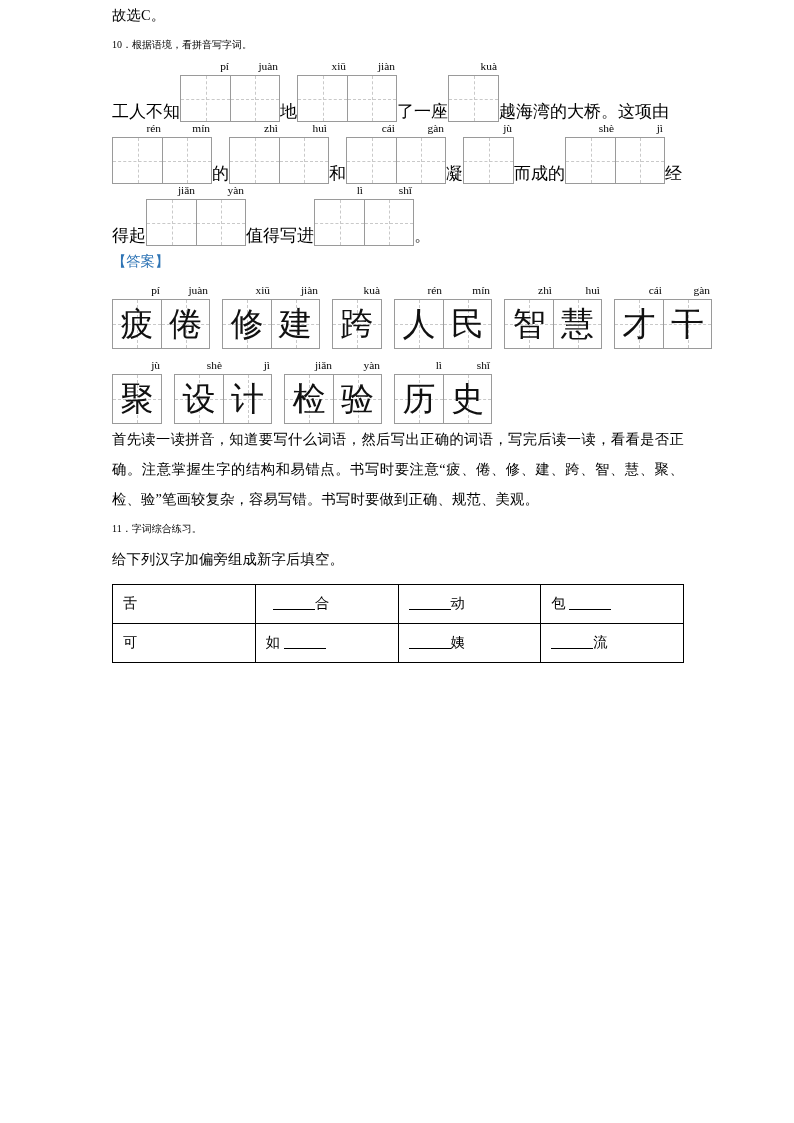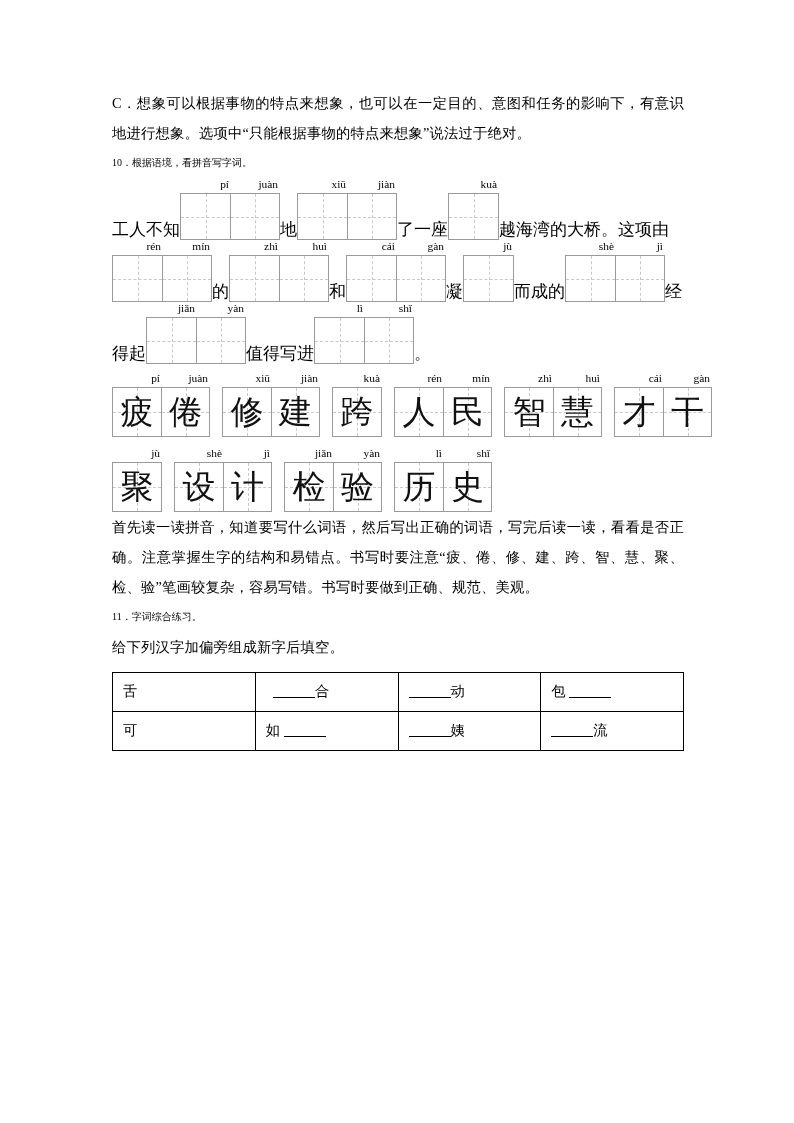--- a/index.html
+++ b/index.html
@@ -162,21 +162,21 @@
     height: 13px;
     vertical-align: -2px;
   }
   .cellcontent { white-space: pre; }
 </style>
 </head>
 <body>
 
 <div class="page">
 
-  <p class="para first">C．想象可以根据事物的特点来想象，也可以在一定目的、意图和任务的影响下，有意识地进行想象。选项中“只能根据事物的特点来想象”说法过于绝对。</p>
+  <p class="para">故选C。</p>
 
   <p class="qnum">10．根据语境，看拼音写字词。</p>
 
   <div id="q10-exercise">
       <div class="ex-row">
         <div class="inline-flow">
           <span class="txtseg">工人不知</span>
           <div class="grid-group">
             <div class="pinyin-row">
               <span class="pinyin" style="width: 49px;">pí</span>
@@ -289,20 +289,21 @@
             <div class="cells-row">
               <div class="cell q-cell"></div>
               <div class="cell q-cell"></div>
             </div>
           </div>
           <span class="txtseg">。</span>
         </div>
       </div>
     </div>
 
+  <p class="label-blue">【答案】</p>
 
   <div id="q10-answers">
       <div class="answer-row r1">
         <div class="grid-group">
           <div class="pinyin-row">
             <span class="pinyin" style="width: 48px;">pí</span>
             <span class="pinyin" style="width: 48px;">juàn</span>
           </div>
           <div class="cells-row">
             <div class="cell a-cell">

